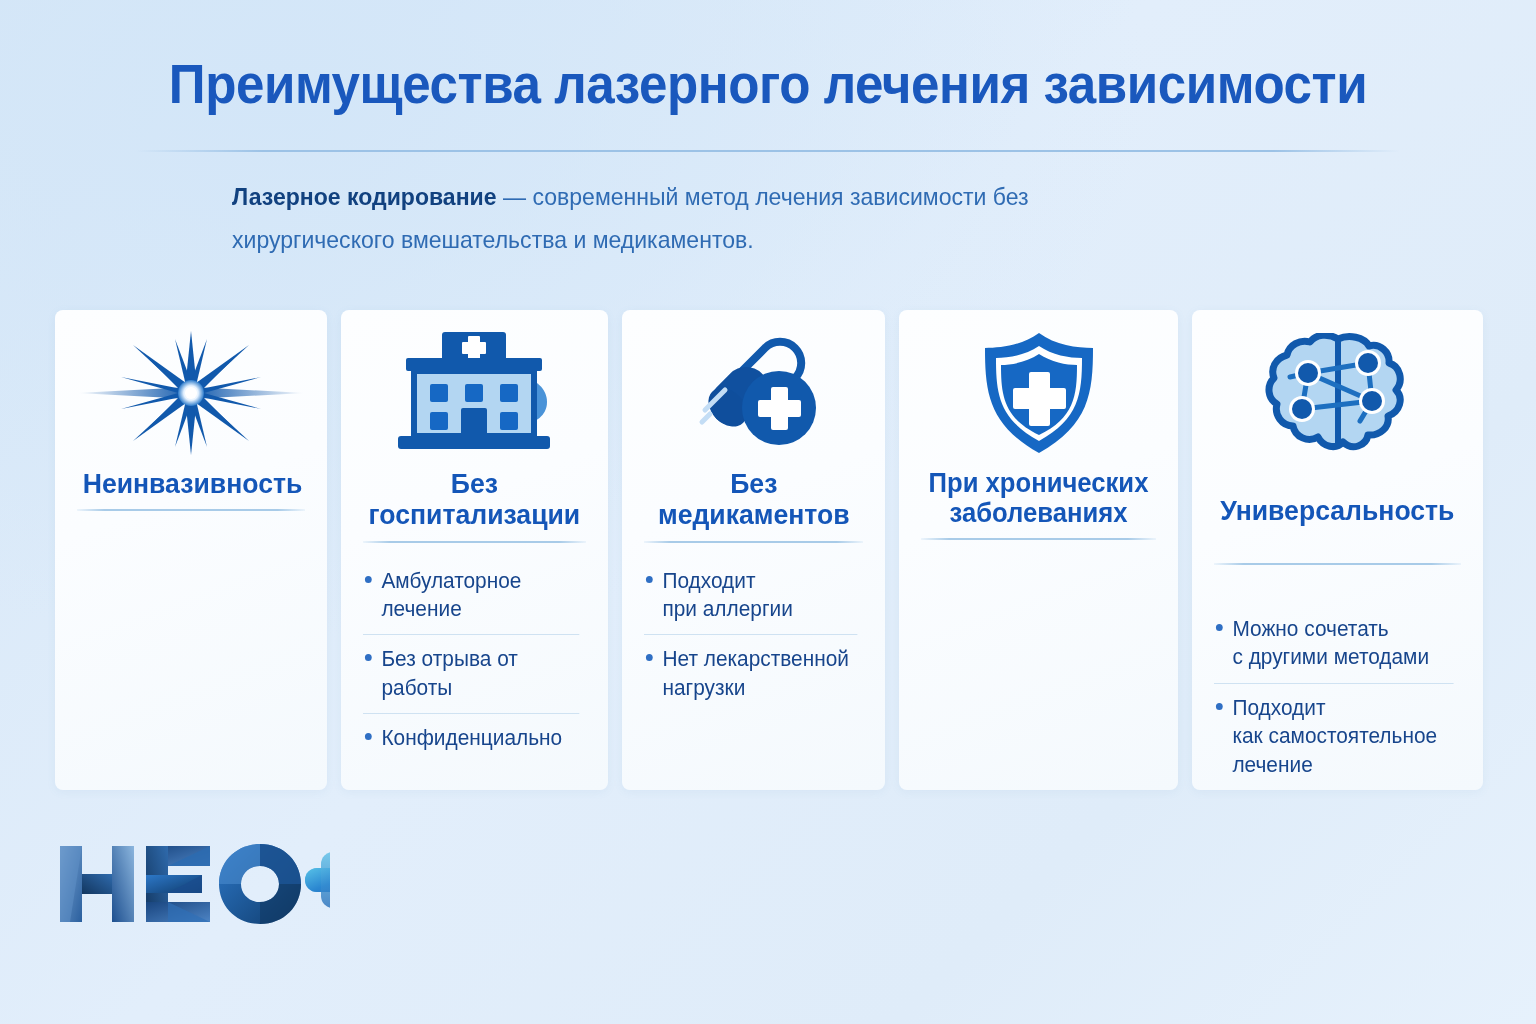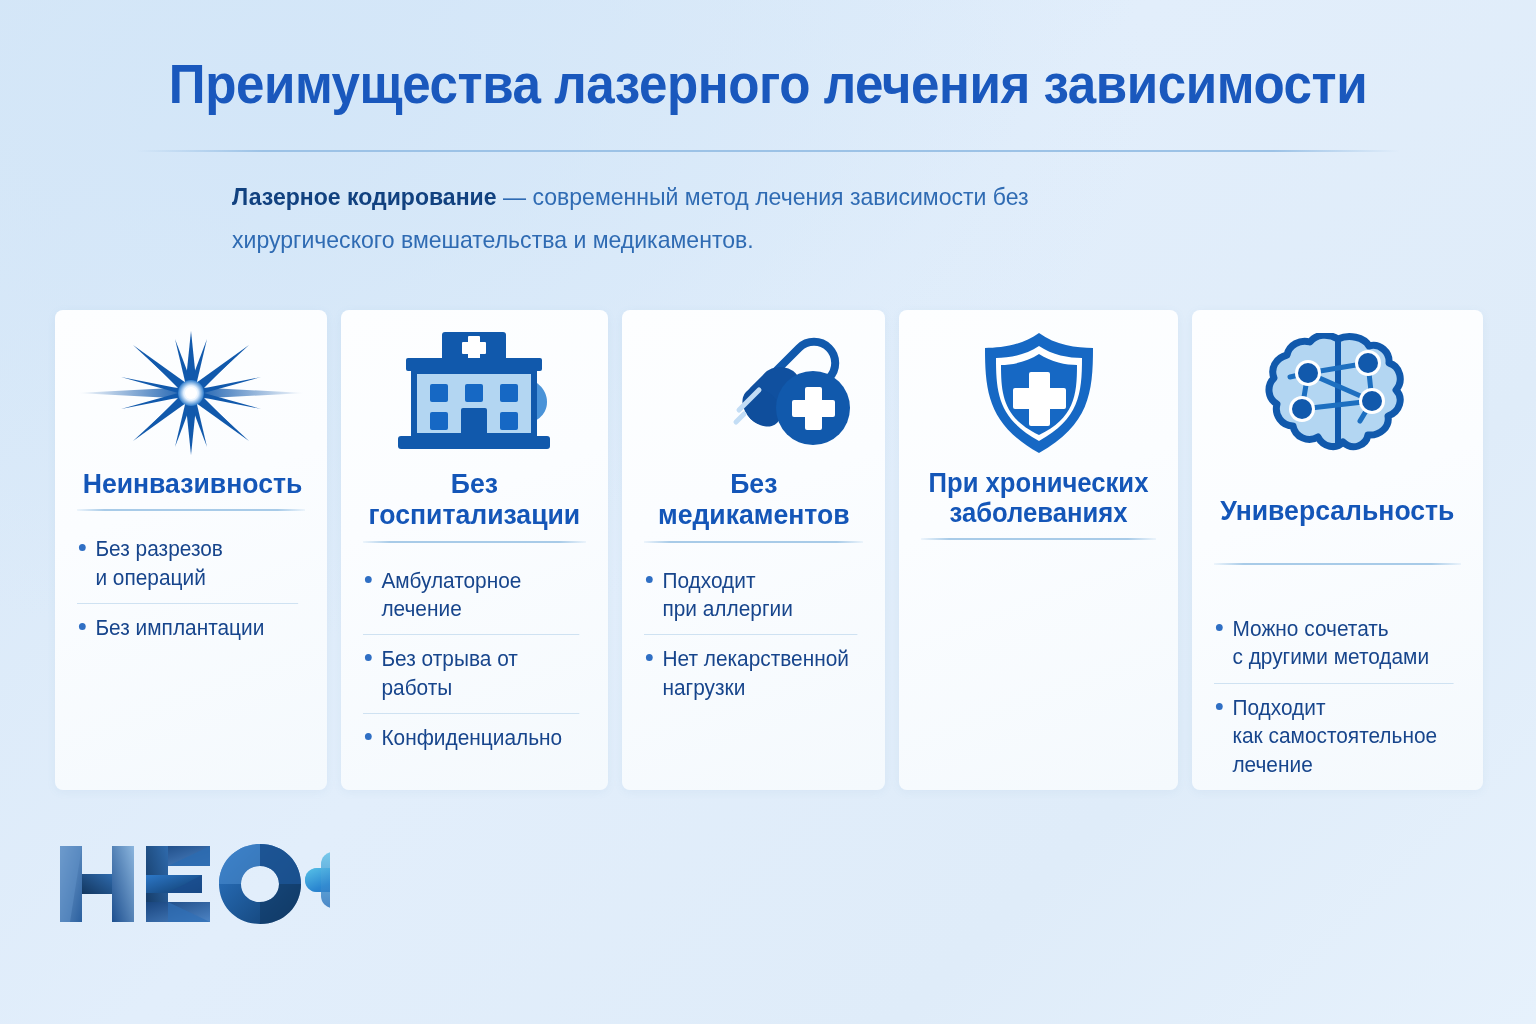--- a/index.html
+++ b/index.html
@@ -49,21 +49,21 @@
     background:linear-gradient(160deg,#fdfeff 0%, #fbfdff 40%, #f4f9fd 100%);
     border-radius:8px;
     box-shadow:0 2px 10px rgba(90,140,190,.07);
     display:flex;flex-direction:column;
     padding:0 22px;
     box-sizing:border-box;
     position:relative;
   }
   .card.c1{width:272px;}
   .card.c2{width:272px;}
-  .card.c3{width:272px;align-items:flex-end;}
+  .card.c3{width:272px;}
   .card.c4{width:288px;}
   .card.c5{width:292px;justify-content:space-between;}
 
   .icon-wrap{
     height:150px;display:flex;align-items:center;justify-content:center;
     margin-top:8px;
   }
   .card-title{
     font-size:28px;font-weight:700;color:#1456b8;
     line-height:1.12;
@@ -159,25 +159,20 @@
             <path d="M184 46 L113 60 L116 65 Z"></path>
             <path d="M44 78 L115 64 L112 59 Z"></path>
             <path d="M184 78 L113 64 L116 59 Z"></path>
           </g>
           <circle cx="114" cy="62" r="13" fill="url(#lcore)"></circle>
           <circle cx="114" cy="62" r="6" fill="#ffffff"></circle>
         </svg>
       </div>
       <div class="card-title">Неинвазивность</div>
       <div class="title-sep"></div>
-      <ul class="bullets">
-        <li><span class="dot"></span><span>Без разрезов
-и операций</span></li>
-        <li><span class="dot"></span><span>Без имплантации</span></li>
-      </ul>
     </div>
 
     <div class="card c2">
       <div class="icon-wrap">
         <svg width="168" height="122" viewBox="0 0 168 122">
 
           <g>
             <rect x="128" y="86" width="5" height="20" fill="#2f7cc6"></rect>
             <path d="M130 46 C146 46 157 57 157 70 C157 83 146 92 130 92 C114 92 104 83 104 70 C104 57 114 46 130 46 Z" fill="#4a93d8"></path>
           </g>

